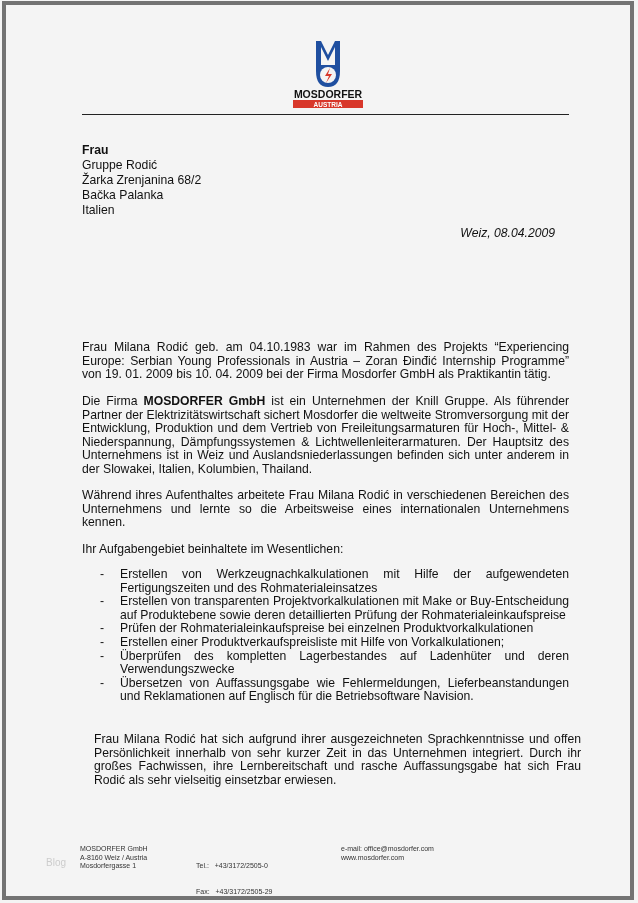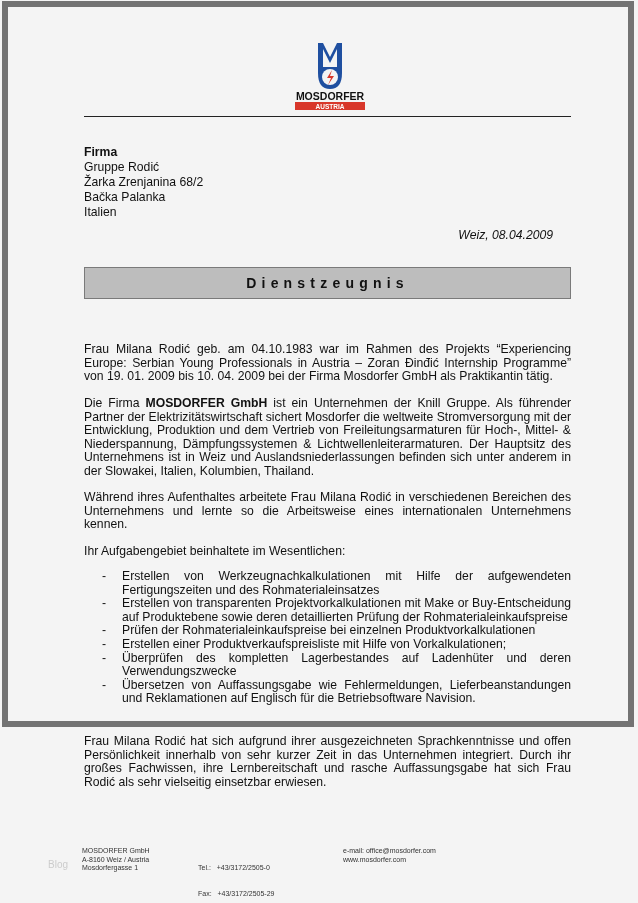--- a/index.html
+++ b/index.html
@@ -2,22 +2,22 @@
 <html><head>
   <meta charset="utf-8">
   <style>
     html, body { margin: 0; padding: 0; }
     body {
       width: 638px; height: 903px; background: #f4f4f4;
       font-family: "Liberation Sans", sans-serif; color: #111;
       position: relative; overflow: hidden;
     }
     .page {
-      position: absolute; left: 2px; top: 1px; width: 632px; height: 726px;
-      border: 6px solid #737373; background: #f4f4f4; box-sizing: border-box;
+      position: absolute; left: 2px; top: 1px; width: 632px; height: 899px;
+      border: 4px solid #737373; background: #f4f4f4; box-sizing: border-box;
     }
     .logo { position: absolute; left: 287px; top: 36px; width: 70px; height: 68px; }
     .header-rule { position: absolute; left: 76px; top: 109px; width: 487px; height: 1px; background: #222; }
     .addr { position: absolute; left: 76px; top: 138px; font-size: 12.2px; line-height: 15px; }
     .addr .bold { font-weight: bold; }
     .date { position: absolute; right: 75px; top: 221px; font-size: 12.2px; font-style: italic; }
     .title-box {
       position: absolute; left: 76px; top: 260px; width: 487px; height: 32px;
       background: #bdbdbd; border: 1px solid #7a7a7a; box-sizing: border-box;
       display: flex; align-items: center; justify-content: center;
@@ -48,32 +48,29 @@
     <circle cx="35" cy="34" r="8" fill="#f4f4f4"></circle>
     <path d="M37 27 L32 35 L36 35 L33 42 L39 33 L35 33 Z" fill="#d8372a"></path>
     <text x="35" y="57" text-anchor="middle" font-family="Liberation Sans, sans-serif" font-weight="bold" font-size="10.5" fill="#111">MOSDORFER</text>
     <rect x="0" y="59" width="70" height="8" fill="#d8372a"></rect>
     <text x="35" y="65.5" text-anchor="middle" font-family="Liberation Sans, sans-serif" font-weight="bold" font-size="6.5" fill="#ffffff">AUSTRIA</text>
   </svg>
 
   <div class="header-rule"></div>
 
   <div class="addr">
-    <div class="bold">Firma</div>
+    <div class="bold">Frau</div>
     <div>Gruppe Rodić</div>
     <div>Žarka Zrenjanina 68/2</div>
     <div>Bačka Palanka</div>
     <div>Italien</div>
   </div>
 
   <div class="date">Weiz, 08.04.2009</div>
 
-  <div class="title-box">
-    <span>Dienstzeugnis</span>
-  </div>
 
   <div class="para" style="top:336px;">Frau Milana Rodić geb. am 04.10.1983 war im Rahmen des Projekts “Experiencing Europe: Serbian Young Professionals in Austria – Zoran Đinđić Internship Programme” von 19. 01. 2009 bis 10. 04. 2009 bei der Firma Mosdorfer GmbH als Praktikantin tätig.</div>
 
   <div class="para" style="top:390px;"><span>Die Firma </span><b>MOSDORFER GmbH</b><span> ist ein Unternehmen der Knill Gruppe. Als führender Partner der Elektrizitätswirtschaft sichert Mosdorfer die weltweite Stromversorgung mit der Entwicklung, Produktion und dem Vertrieb von Freileitungsarmaturen für Hoch-, Mittel- &amp; Niederspannung, Dämpfungssystemen &amp; Lichtwellenleiterarmaturen. Der Hauptsitz des Unternehmens ist in Weiz und Auslandsniederlassungen befinden sich unter anderem in der Slowakei, Italien, Kolumbien, Thailand.</span></div>
 
   <div class="para" style="top:538px;">Ihr Aufgabengebiet beinhaltete im Wesentlichen:</div>
 
   <div class="para" style="top:484px;">Während ihres Aufenthaltes arbeitete Frau Milana Rodić in verschiedenen Bereichen des Unternehmens und lernte so die Arbeitsweise eines internationalen Unternehmens kennen.</div>
 
   <div class="list">
@@ -96,21 +93,21 @@
     <div class="li">
         <span class="dash">-</span>
         <span class="txt">Überprüfen des kompletten Lagerbestandes auf Ladenhüter und deren Verwendungszwecke</span>
       </div>
     <div class="li">
         <span class="dash">-</span>
         <span class="txt">Übersetzen von Auffassungsgabe wie Fehlermeldungen, Lieferbeanstandungen und Reklamationen auf Englisch für die Betriebsoftware Navision.</span>
       </div>
   </div>
 
-  <div class="para" style="top:728px;">Frau Milana Rodić hat sich aufgrund ihrer ausgezeichneten Sprachkenntnisse und offen Persönlichkeit innerhalb von sehr kurzer Zeit in das Unternehmen integriert. Durch ihr großes Fachwissen, ihre Lernbereitschaft und rasche Auffassungsgabe hat sich Frau Rodić als sehr vielseitig einsetzbar erwiesen.</div>
+  <div class="para" style="top:728px;margin-left:12px;">Frau Milana Rodić hat sich aufgrund ihrer ausgezeichneten Sprachkenntnisse und offen Persönlichkeit innerhalb von sehr kurzer Zeit in das Unternehmen integriert. Durch ihr großes Fachwissen, ihre Lernbereitschaft und rasche Auffassungsgabe hat sich Frau Rodić als sehr vielseitig einsetzbar erwiesen.</div>
 
   <div class="watermark">Blog</div>
 
   <div class="footer" style="left:74px;">
     <div>MOSDORFER GmbH</div>
     <div>A-8160 Weiz / Austria</div>
     <div>Mosdorfergasse 1</div>
   </div>
   <div class="footer" style="left:190px; white-space:pre;">
     <div>Tel.:   +43/3172/2505-0</div>

